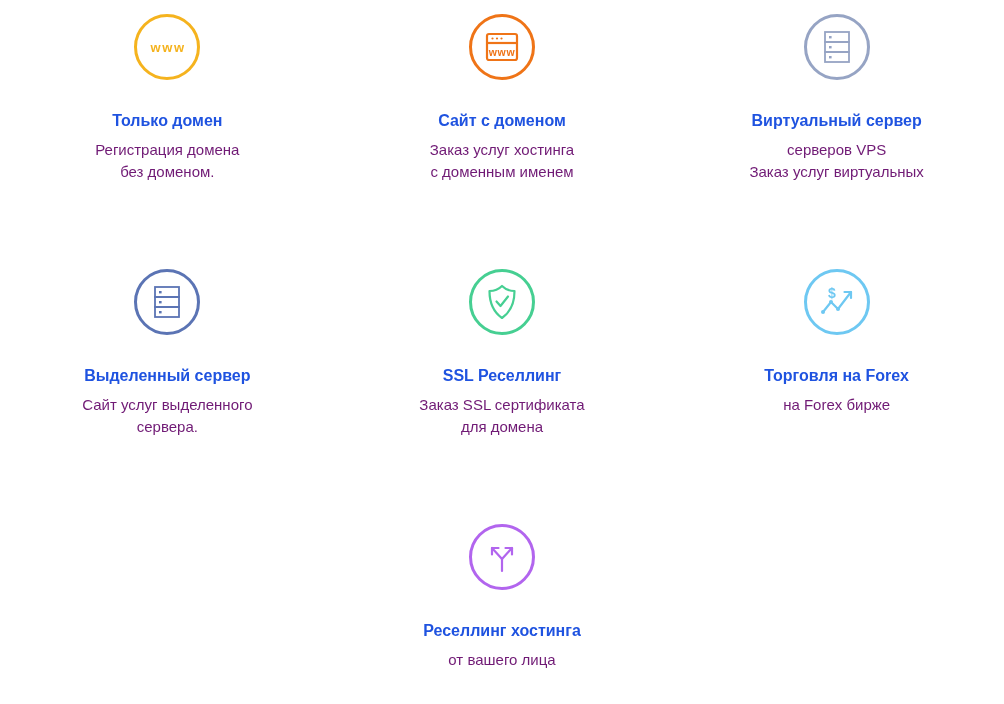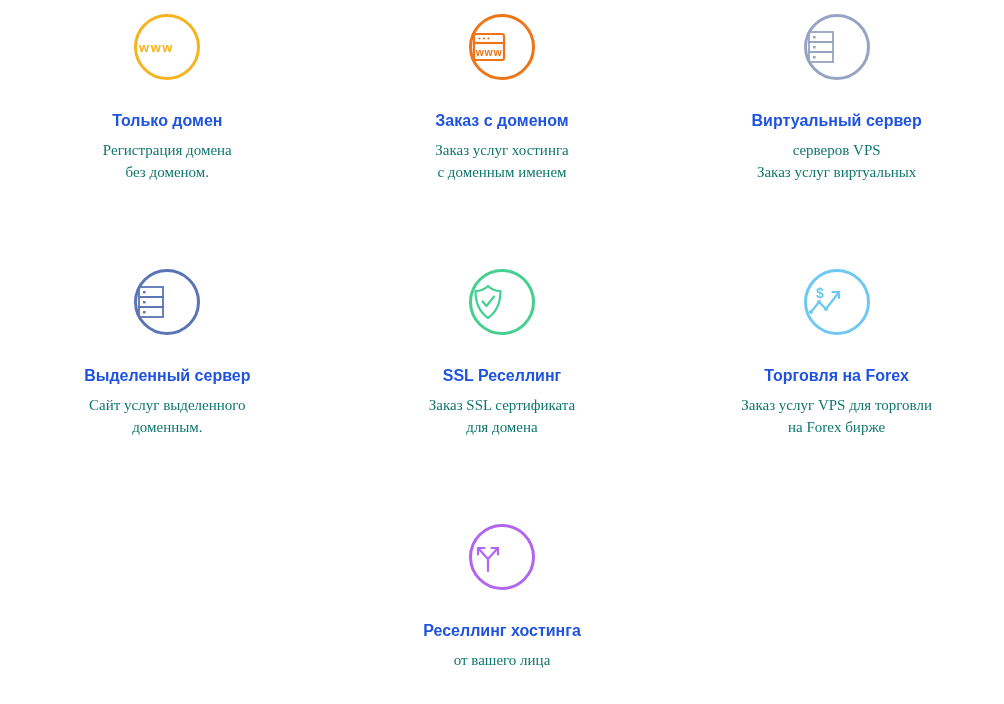--- a/index.html
+++ b/index.html
@@ -32,20 +32,21 @@
     height: 195px;
   }
   .icon-circle {
     width: 66px;
     height: 66px;
     border-radius: 50%;
     border: 3px solid #000000;
     box-sizing: border-box;
     display: flex;
     align-items: center;
+    justify-content: center;
     margin-bottom: 31px;
   }
   .icon-circle svg {
     display: block;
   }
   .www-text {
     font-family: "Liberation Sans", sans-serif;
     font-size: 13px;
     font-weight: bold;
     letter-spacing: 1.6px;
@@ -56,25 +57,24 @@
     font-size: 16px;
     font-weight: bold;
     color: #1f53e0;
     line-height: 1.2;
     margin: 0 0 9px 0;
     white-space: nowrap;
     text-align: right;
   }
   .card-desc {
     font-size: 15px;
-    color: #0f766e;
+    color: #701a75;
     line-height: 1.47;
     margin: 0;
     max-width: 230px;
-    font-family: Liberation Serif, serif;
   }
   .card-desc .line {
     display: block;
     white-space: nowrap;
   }
   .row-last {
     width: 100%;
     display: flex;
     justify-content: center;
   }
@@ -102,21 +102,21 @@
     <div class="icon-circle" style="border-color: rgb(239, 116, 23); color: rgb(239, 116, 23);">
       <svg width="34" height="32" viewBox="0 0 34 32" fill="none">
         <rect x="2" y="3" width="30" height="26" rx="2" stroke="currentColor" stroke-width="2.2"></rect>
         <line x1="2" y1="12" x2="32" y2="12" stroke="currentColor" stroke-width="2.2"></line>
         <circle cx="7.5" cy="7.5" r="1.1" fill="currentColor"></circle>
         <circle cx="12" cy="7.5" r="1.1" fill="currentColor"></circle>
         <circle cx="16.5" cy="7.5" r="1.1" fill="currentColor"></circle>
         <text x="17" y="24.5" text-anchor="middle" font-family="Liberation Sans, sans-serif" font-size="10.5" font-weight="bold" letter-spacing="0.6" fill="currentColor">www</text>
       </svg>
     </div>
-    <div class="card-title">Заказ с доменом</div>
+    <div class="card-title">Сайт с доменом</div>
     <div class="card-desc">
       <span class="line">Заказ услуг хостинга</span>
       <span class="line">с доменным именем</span>
     </div>
   </div>
 
   <div class="service-card">
     <div class="icon-circle" style="border-color: rgb(150, 164, 196); color: rgb(150, 164, 196);">
       <svg width="28" height="34" viewBox="0 0 28 34" fill="none">
         <rect x="2" y="2" width="24" height="10" stroke="currentColor" stroke-width="1.8"></rect>
@@ -141,21 +141,21 @@
         <rect x="2" y="12" width="24" height="10" stroke="currentColor" stroke-width="1.8"></rect>
         <rect x="2" y="22" width="24" height="10" stroke="currentColor" stroke-width="1.8"></rect>
         <rect x="6" y="6" width="2.6" height="2.4" fill="currentColor"></rect>
         <rect x="6" y="16" width="2.6" height="2.4" fill="currentColor"></rect>
         <rect x="6" y="26" width="2.6" height="2.4" fill="currentColor"></rect>
       </svg>
     </div>
     <div class="card-title">Выделенный сервер</div>
     <div class="card-desc">
       <span class="line">Сайт услуг выделенного</span>
-      <span class="line">доменным.</span>
+      <span class="line">сервера.</span>
     </div>
   </div>
 
   <div class="service-card">
     <div class="icon-circle" style="border-color: rgb(70, 207, 146); color: rgb(70, 207, 146);">
       <svg width="32" height="36" viewBox="0 0 32 36" fill="none">
         <path d="M16 2 C12 6 7 7 3.5 7 C3.5 18 6 27 16 34 C26 27 28.5 18 28.5 7 C25 7 20 6 16 2 Z" stroke="currentColor" stroke-width="2.2" stroke-linejoin="round"></path>
         <path d="M10.5 17.5 L14.5 22 L22 12.5" stroke="currentColor" stroke-width="2.2" stroke-linecap="round" stroke-linejoin="round"></path>
       </svg>
     </div>
@@ -172,21 +172,20 @@
         <path d="M4 27 L12 17 L19 24 L32 7" stroke="currentColor" stroke-width="2.2" stroke-linecap="round" stroke-linejoin="round"></path>
         <circle cx="4" cy="27" r="2" fill="currentColor"></circle>
         <circle cx="12" cy="17" r="2" fill="currentColor"></circle>
         <circle cx="19" cy="24" r="2" fill="currentColor"></circle>
         <path d="M25.5 7 L32 7 L32 13" stroke="currentColor" stroke-width="2.2" stroke-linecap="round" stroke-linejoin="round"></path>
         <text x="13" y="13" text-anchor="middle" font-family="Liberation Sans, sans-serif" font-size="14" font-weight="bold" fill="currentColor">$</text>
       </svg>
     </div>
     <div class="card-title">Торговля на Forex</div>
     <div class="card-desc">
-      <span class="line">Заказ услуг VPS для торговли</span>
       <span class="line">на Forex бирже</span>
     </div>
   </div>
 
   <div class="row-last">
     <div class="service-card">
       <div class="icon-circle" style="border-color: rgb(178, 101, 238); color: rgb(178, 101, 238);">
         <svg width="32" height="34" viewBox="0 0 32 34" fill="none">
           <path d="M16 31 L16 19 L6 8" stroke="currentColor" stroke-width="2.2" stroke-linecap="round" stroke-linejoin="round"></path>
           <path d="M16 19 L26 8" stroke="currentColor" stroke-width="2.2" stroke-linecap="round" stroke-linejoin="round"></path>

